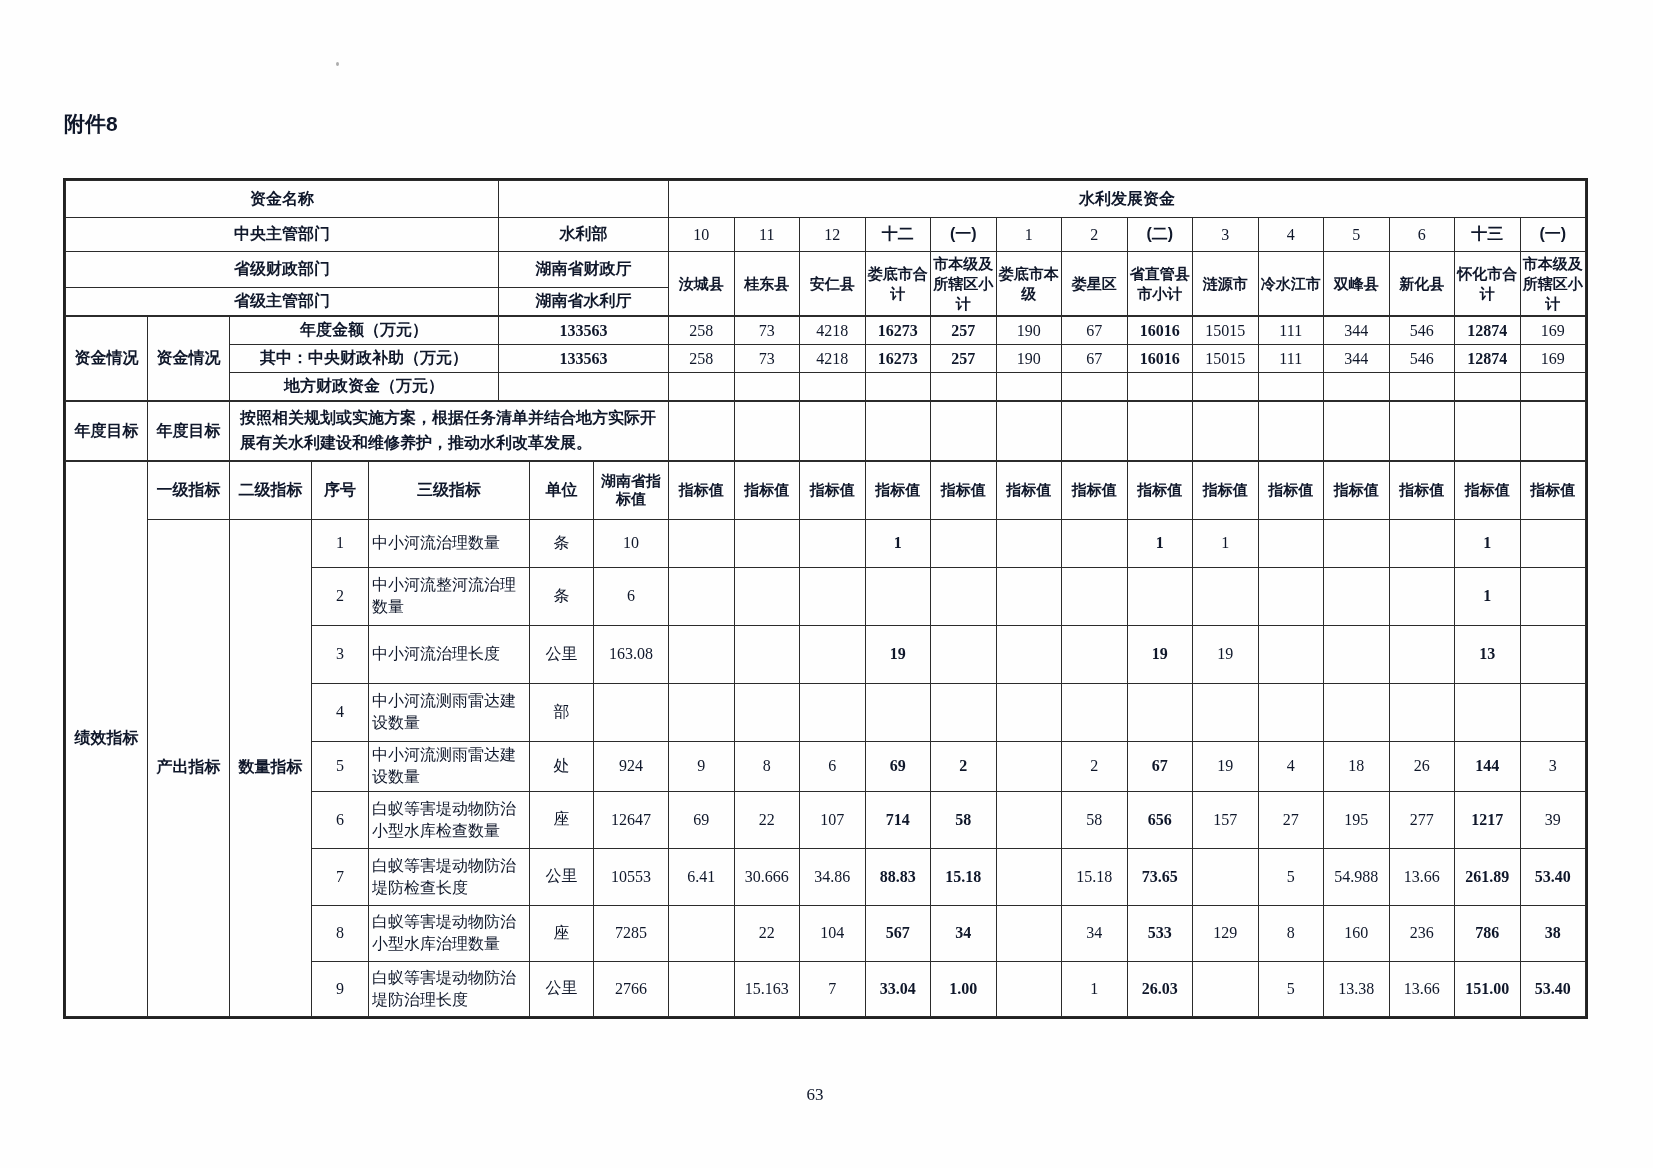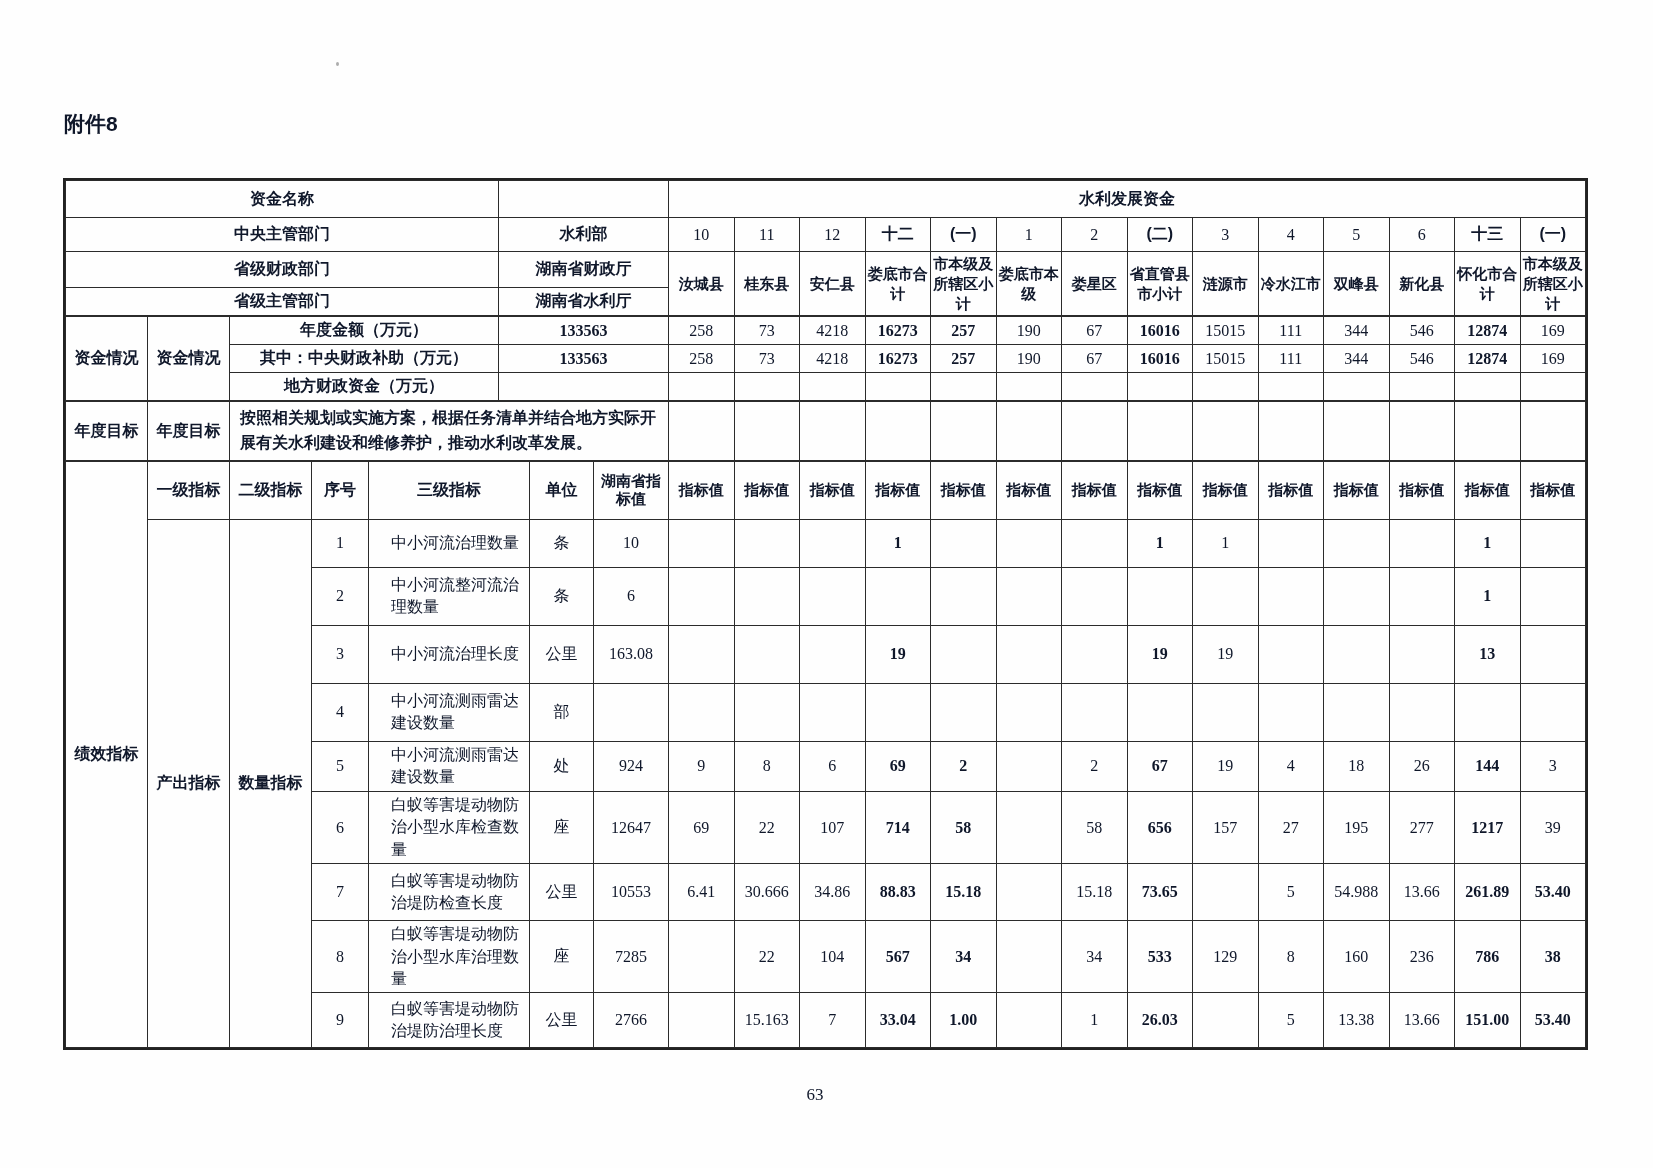--- a/index.html
+++ b/index.html
@@ -17,21 +17,21 @@
     font-family:"Liberation Serif","DejaVu Serif",serif;font-size:17px;}
   .twrap{position:absolute;left:63px;top:178px;width:1521px;border:2px solid #222;}
   table{border-collapse:collapse;table-layout:fixed;width:100%;}
   td{border:1px solid #2b2b2b;text-align:center;vertical-align:middle;padding:2px 3px;overflow:hidden;}
   .lbl{font-weight:700;font-size:16px;}
   .rgn{font-weight:700;font-size:15px;line-height:1.32;padding:2px 1px;}
   .vh{font-weight:700;font-size:15px;line-height:1.25;padding:2px 1px;}
   .num{font-family:"Liberation Serif","DejaVu Serif",serif;font-size:16px;font-weight:400;}
   .b{font-weight:700;}
   .goal{font-weight:700;font-size:16px;text-align:left;padding:4px 10px;line-height:1.55;margin-top:20px;}
-  .iname{font-size:16px;font-weight:400;text-align:left;padding:2px 4px 2px 22px;line-height:1.4;}
+  .iname{font-size:16px;font-weight:400;text-align:left;padding:2px 4px 2px 3px;line-height:1.4;}
   .unit{font-size:16px;font-weight:400;}
 </style>
 </head>
 <body>
 
 <div class="page">
   <div class="attachment">附件8</div>
   <div class="speck"></div>
 
   <div class="twrap">

